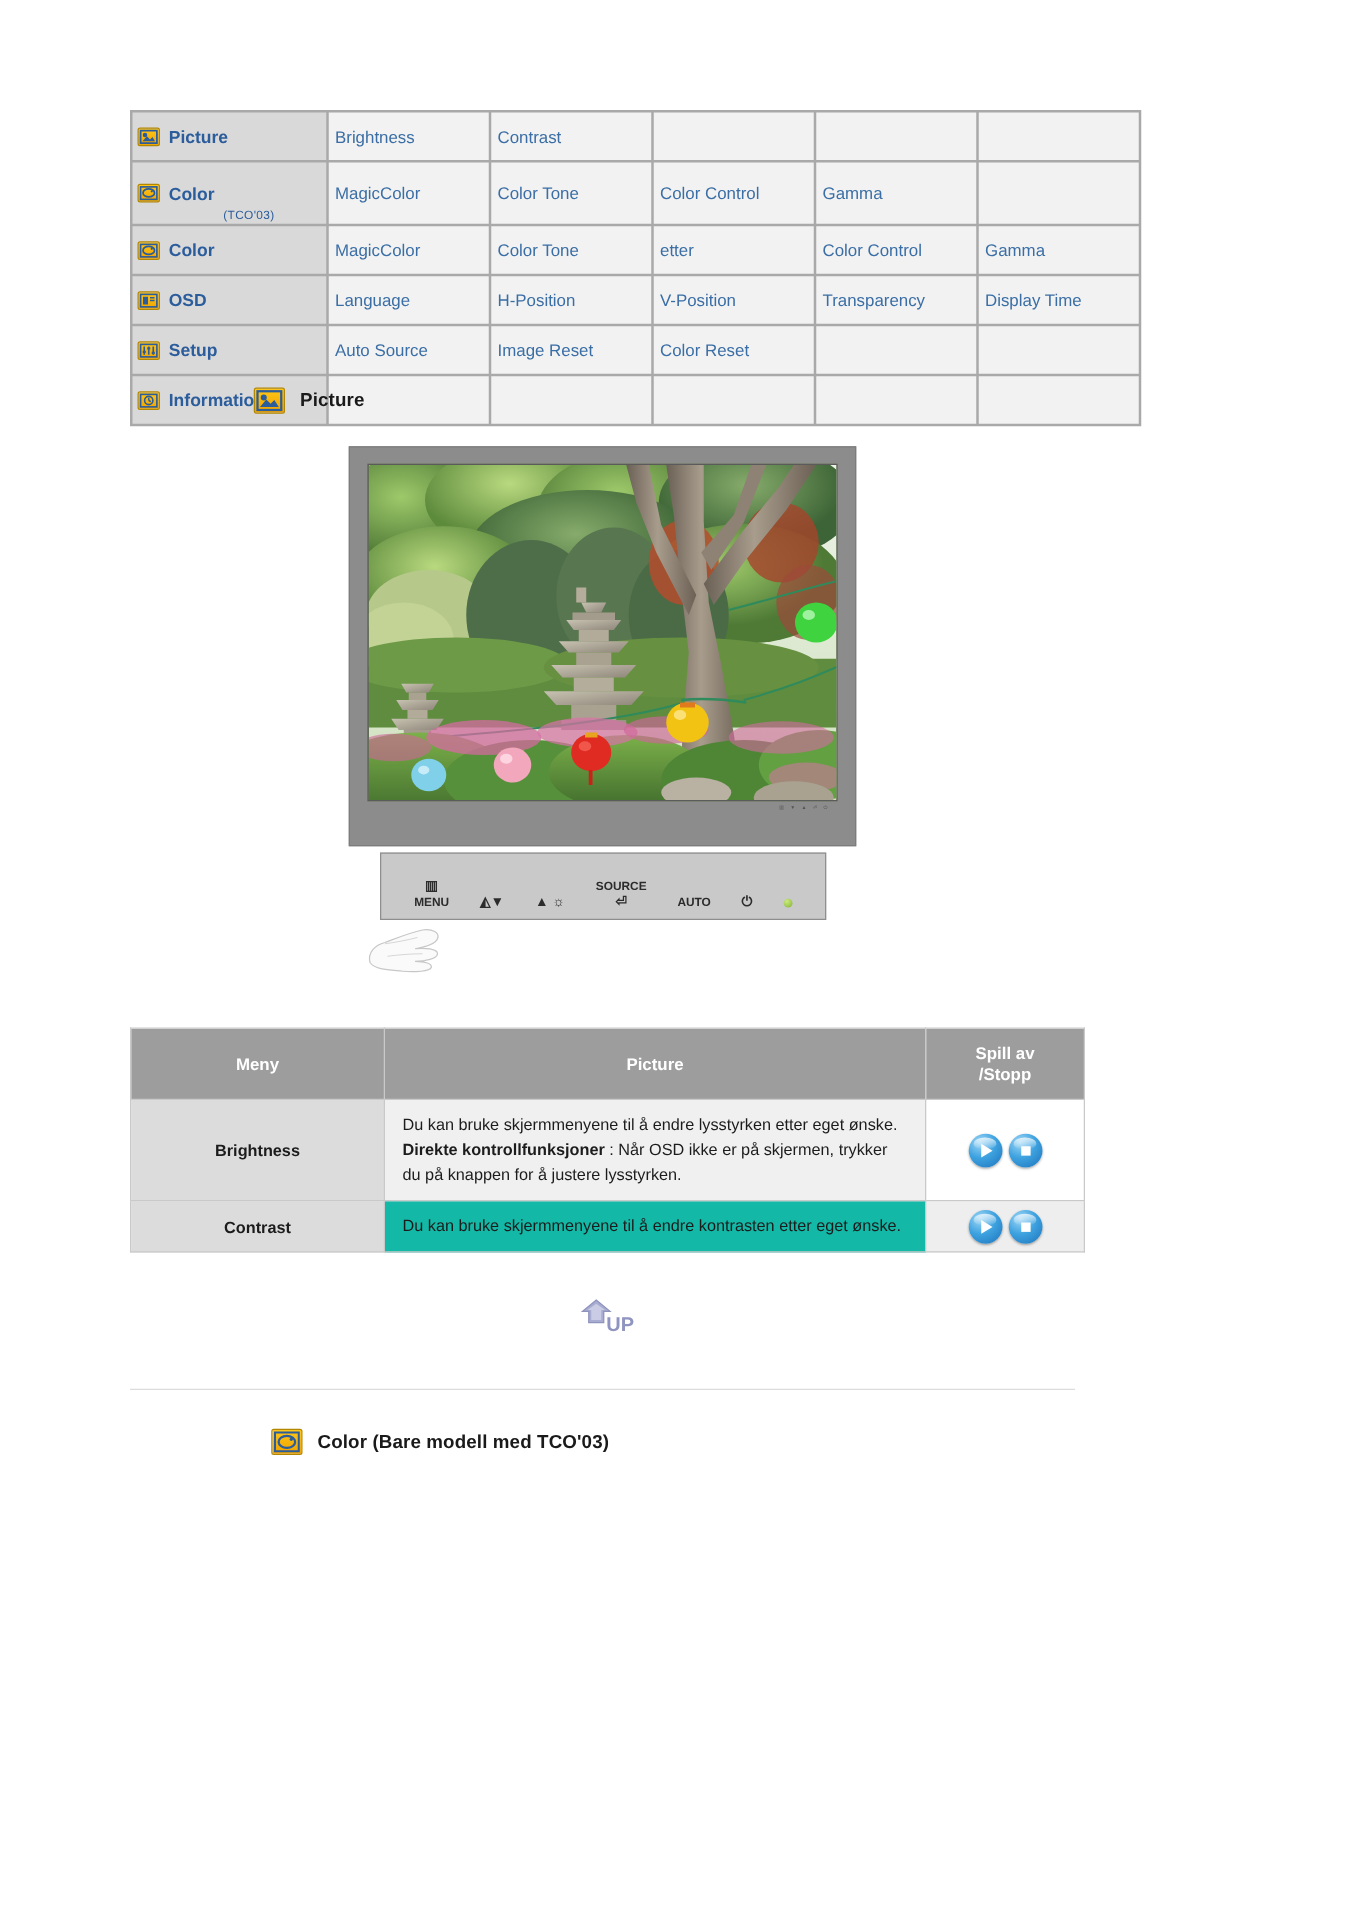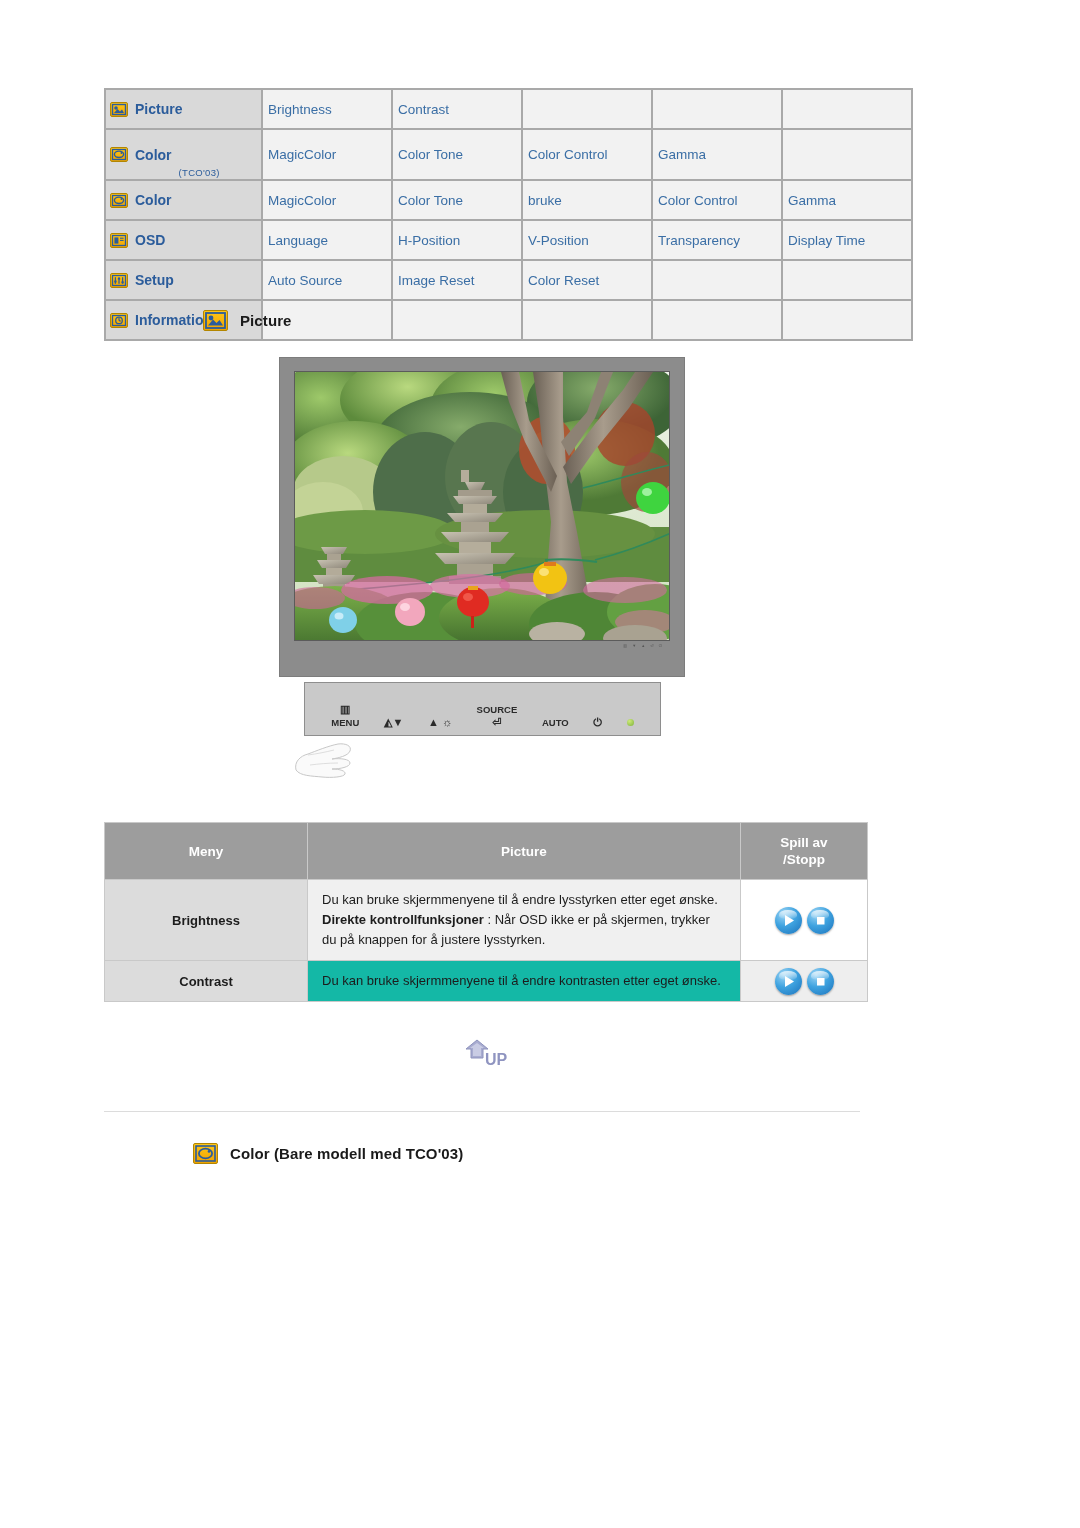--- a/index.html
+++ b/index.html
@@ -280,21 +280,21 @@
                   <ellipse cx="8" cy="6.3" rx="4.6" ry="3.2" fill="none" stroke="#2b5c9b" stroke-width="1.4"></ellipse>
                   <circle cx="10.4" cy="5" r="0.9" fill="#2b5c9b"></circle>
                 </svg>
             </span>
             <span class="catlabel">Color</span>
             <span class="catsuffix"></span>
           </span>
         </td>
         <td>MagicColor</td>
         <td>Color Tone</td>
-        <td>bruke</td>
+        <td>etter</td>
         <td>Color Control</td>
         <td>Gamma</td>
       </tr>
 
 
       <tr>
         <td class="catcell">
           <span class="catinner">
             <span class="gicon">
               <svg width="16" height="13" viewBox="0 0 16 13">
@@ -610,21 +610,21 @@
 <div class="upbtn">
   <svg width="60" height="34" viewBox="0 0 60 34">
     <path d="M8 20 L8 11 L3 11 L14 2 L25 11 L20 11 L20 20 Z" fill="#a8acd0" stroke="#8e93bd" stroke-width="1"></path>
     <path d="M10 18 L10 10 L7 10 L14 5 L21 10 L18 10 L18 18 Z" fill="#c9cce4"></path>
     <text x="22" y="27" font-family="Liberation Sans, sans-serif" font-size="16" font-weight="bold" fill="#8f94c0">UP</text>
   </svg>
 </div>
 
 <div class="divider"></div>
 
-<div class="sechead" style="left:193px; top:1143px;">
+<div class="sechead" style="left:217px; top:1143px;">
   <span class="bigicon">
     <svg width="23" height="19" viewBox="0 0 23 19">
         <rect x="2" y="2" width="19" height="15" fill="none" stroke="#2b5c9b" stroke-width="1.6"></rect>
         <ellipse cx="11.5" cy="9.5" rx="6.6" ry="4.8" fill="none" stroke="#2b5c9b" stroke-width="1.8"></ellipse>
         <circle cx="15" cy="7.4" r="1.3" fill="#2b5c9b"></circle>
       </svg>
   </span>
   <span class="sectitle">Color (Bare modell med TCO'03)</span>
 </div>
 

